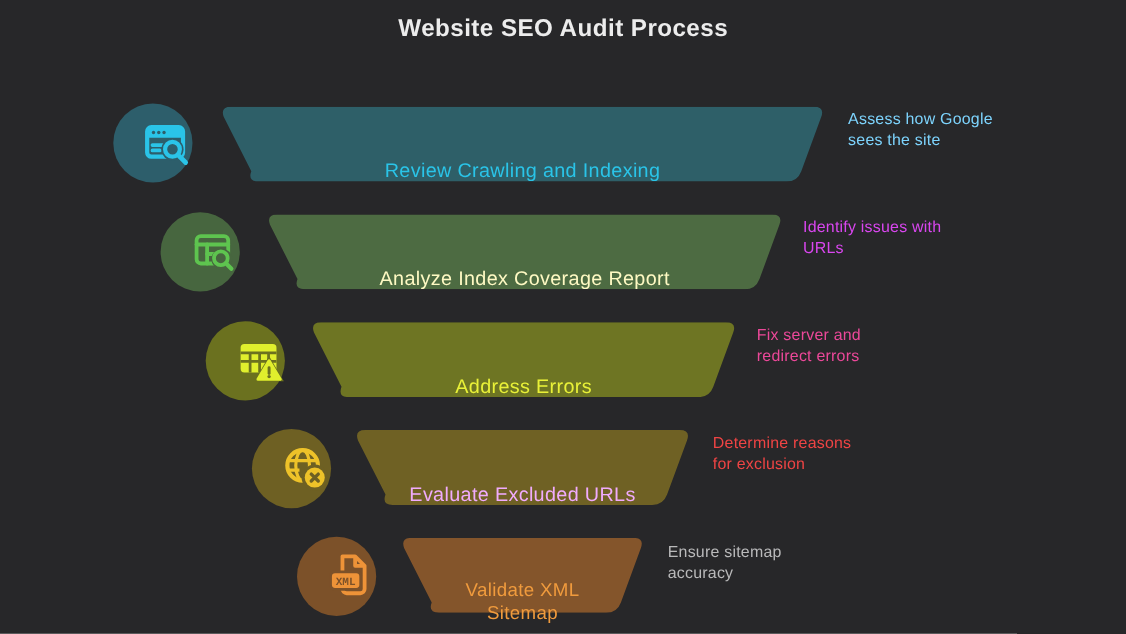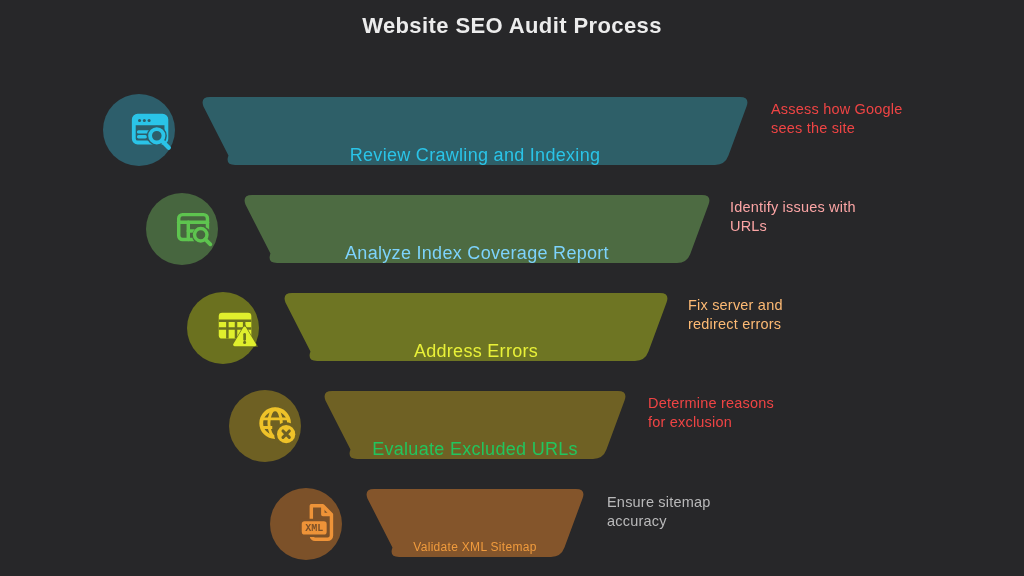--- a/index.html
+++ b/index.html
@@ -11,21 +11,21 @@
     position:absolute;top:13px;left:0;width:100%;text-align:center;
     font-size:22px;font-weight:600;letter-spacing:.4px;
   }
   .row{position:absolute;left:0;top:0;width:100%;height:0;}
   .trap-wrap{position:absolute;}
   .trap-wrap svg{display:block;}
   .seg-label{
     position:absolute;inset:0;display:flex;align-items:center;justify-content:center;
     text-align:center;font-size:18px;letter-spacing:.3px;line-height:1.25;margin-top:48px;
   }
-  .r5 .seg-label{font-size:12px;padding:0 30px;}
+  .r5 .seg-label{font-size:17px;padding:0 30px;}
   .circle{
     position:absolute;width:72px;height:72px;border-radius:50%;
     background-color:var(--circle);display:flex;align-items:center;justify-content:flex-end;
   }
   .note{
     position:absolute;font-size:14.5px;line-height:19px;letter-spacing:.2px;
   }
   
   .r1 .trap-wrap{left:200px;top:97px;}  .r1 .circle{left:103px;top:94px;}  .r1 .note{left:771px;top:100px;max-width:150px;}
   .r2 .trap-wrap{left:242px;top:195px;} .r2 .circle{left:146px;top:193px;} .r2 .note{left:730px;top:198px;max-width:132px;}
@@ -54,72 +54,72 @@
         <path d="M5 13 a4 4 0 0 1 4 -4 h26 a4 4 0 0 1 4 4 v6 H5 Z" fill="currentColor"></path>
         <circle cx="11" cy="14" r="1.6" fill="var(--circle)"></circle>
         <circle cx="16" cy="14" r="1.6" fill="var(--circle)"></circle>
         <circle cx="21" cy="14" r="1.6" fill="var(--circle)"></circle>
         <path d="M10 26 h11 M10 31 h7" stroke="currentColor" stroke-width="3.5" stroke-linecap="round"></path>
         <circle cx="29" cy="30" r="10.5" fill="var(--circle)"></circle>
         <circle cx="29" cy="30" r="7" fill="none" stroke="currentColor" stroke-width="4"></circle>
         <path d="M34.5 35.5 L41.5 42.5" stroke="currentColor" stroke-width="4.5" stroke-linecap="round"></path>
       </svg>
     </div>
-    <div class="note" style="color: #ef4444;">Assess how Google sees the site</div>
+    <div class="note" style="color: #7dd3fc;">Assess how Google sees the site</div>
   </div>
 
   <div class="row r2">
     <div class="trap-wrap">
       <svg class="trap" width="470" height="68" viewBox="0 0 470 68">
         <path d="M 10 0 L 460 0 Q 470 0 466.55 9.38 L 448.45 58.62 Q 445 68 435 68 L 35 68 Q 25 68 28.45 58.62 L 3.45 9.38 Q 0 0 10 0 Z" fill="#4d6b42"></path>
       </svg>
-      <div class="seg-label" style="color: #7dd3fc;">Analyze Index Coverage Report</div>
+      <div class="seg-label" style="color: #fef9c3;">Analyze Index Coverage Report</div>
     </div>
     <div class="circle" style="--circle: #47663f;">
       <svg class="icon-svg" width="46" height="46" viewBox="0 0 48 48" style="color: rgb(94, 196, 79);">
         <g fill="none" stroke="currentColor" stroke-width="3.6" stroke-linecap="round" stroke-linejoin="round">
           <rect x="7" y="9" width="30" height="26" rx="4"></rect>
           <path d="M7 17 h30"></path>
           <path d="M17 17 v18"></path>
           <path d="M17 26 h9"></path>
         </g>
         <circle cx="31" cy="31" r="10" fill="var(--circle)"></circle>
         <circle cx="30" cy="30" r="6.5" fill="none" stroke="currentColor" stroke-width="3.6"></circle>
         <path d="M34.8 34.8 L40 40" stroke="currentColor" stroke-width="4" stroke-linecap="round"></path>
       </svg>
     </div>
-    <div class="note" style="color: #fca5a5;">Identify issues with URLs</div>
+    <div class="note" style="color: #d946ef;">Identify issues with URLs</div>
   </div>
 
   <div class="row r3">
     <div class="trap-wrap">
       <svg class="trap" width="388" height="68" viewBox="0 0 388 68">
         <path d="M 10 0 L 378 0 Q 388 0 384.55 9.38 L 366.45 58.62 Q 363 68 353 68 L 35 68 Q 25 68 28.45 58.62 L 3.45 9.38 Q 0 0 10 0 Z" fill="#6e7523"></path>
       </svg>
       <div class="seg-label" style="color: rgb(233, 241, 56);">Address Errors</div>
     </div>
     <div class="circle" style="--circle: #6b711f;">
       <svg class="icon-svg" width="46" height="46" viewBox="0 0 48 48" style="color: rgb(224, 239, 45);">
         <rect x="6" y="8" width="34" height="27" rx="3.5" fill="currentColor"></rect>
         <path d="M6 16.5 h34 M6 24.5 h34 M15 16.5 v18.5 M24 16.5 v18.5 M32.5 16.5 v18.5" stroke="var(--circle)" stroke-width="2.6"></path>
         <path d="M33 19.5 L47 43.5 L19 43.5 Z" fill="var(--circle)"></path>
         <path d="M33 24 L43.5 41.5 L22.5 41.5 Z" fill="currentColor" stroke="currentColor" stroke-width="3" stroke-linejoin="round"></path>
         <path d="M33 30.5 v5.5" stroke="var(--circle)" stroke-width="2.8" stroke-linecap="round"></path>
         <circle cx="33" cy="39" r="1.6" fill="var(--circle)"></circle>
       </svg>
     </div>
-    <div class="note" style="color: #fdba74;">Fix server and redirect errors</div>
+    <div class="note" style="color: #ec4899;">Fix server and redirect errors</div>
   </div>
 
   <div class="row r4">
     <div class="trap-wrap">
       <svg class="trap" width="306" height="68" viewBox="0 0 306 68">
         <path d="M 10 0 L 296 0 Q 306 0 302.55 9.38 L 284.45 58.62 Q 281 68 271 68 L 35 68 Q 25 68 28.45 58.62 L 3.45 9.38 Q 0 0 10 0 Z" fill="#6f6124"></path>
       </svg>
-      <div class="seg-label" style="color: #22c55e;">Evaluate Excluded URLs</div>
+      <div class="seg-label" style="color: #f0abfc;">Evaluate Excluded URLs</div>
     </div>
     <div class="circle" style="--circle: #6e6023;">
       <svg class="icon-svg" width="46" height="46" viewBox="0 0 48 48" style="color: rgb(238, 194, 41);">
         <g fill="none" stroke="currentColor">
           <circle cx="21" cy="21" r="14.5" stroke-width="4"></circle>
           <ellipse cx="21" cy="21" rx="6.5" ry="14.5" stroke-width="3"></ellipse>
           <path d="M7.5 16.5 h27 M7 25.5 h11" stroke-width="3"></path>
         </g>
         <circle cx="32.5" cy="32.5" r="12.5" fill="var(--circle)"></circle>
         <circle cx="32.5" cy="32.5" r="9.5" fill="currentColor"></circle>

